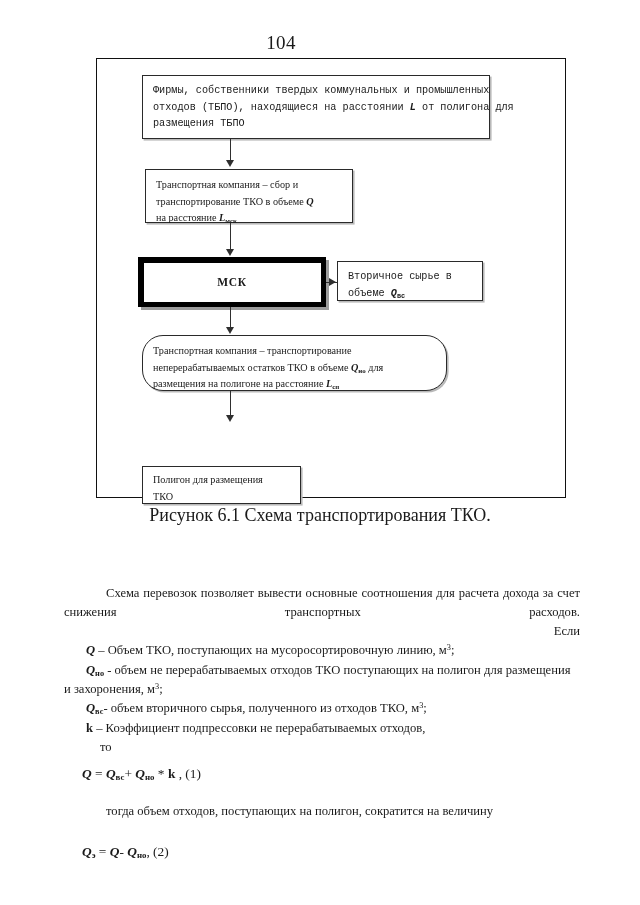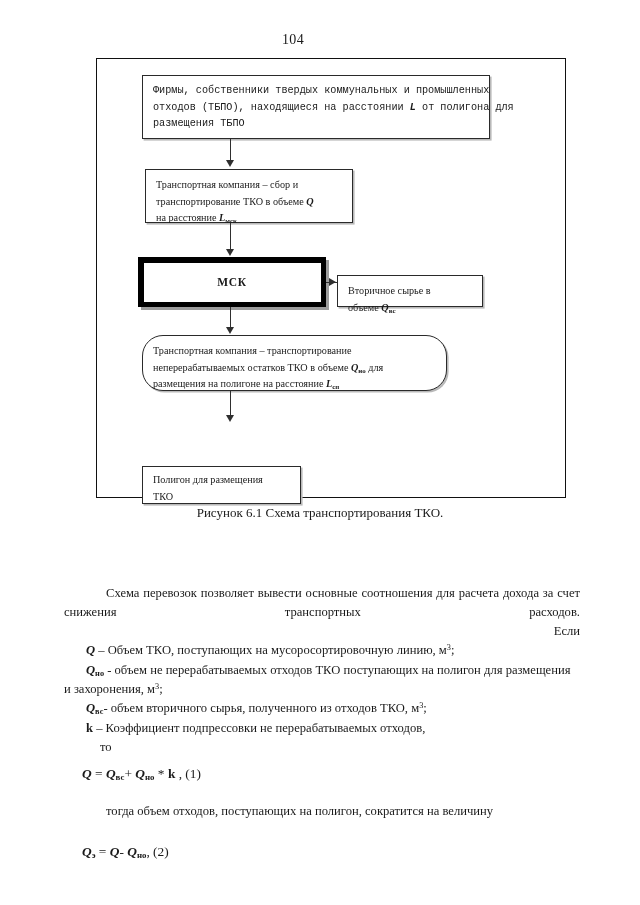--- a/index.html
+++ b/index.html
@@ -20,24 +20,24 @@
     position: relative;
     width: 640px;
     height: 905px;
     background: #fff;
   }
 
   
   .page-number {
     position: absolute;
     top: 32px;
-    left: 12px;
+    left: 0;
     width: 562px;
     text-align: center;
-    font-size: 14px;
+    font-size: 19px;
     letter-spacing: 0.4px;
   }
 
   
   .figure-frame {
     position: absolute;
     left: 96px;
     top: 58px;
     width: 470px;
     height: 440px;
@@ -55,21 +55,21 @@
     box-shadow: 1.6px 1.6px 0 0 #b9b9b9;
     font-size: 10.2px;
     line-height: 1.62;
     padding: 7px 9px 6px 10px;
   }
   .flow-box .ln { display: block; white-space: nowrap; }
 
   .box-firms   { left: 45px;  top: 16px;  width: 348px; height: 64px; font-family: Liberation Mono, monospace; }
   .box-transp1 { left: 48px;  top: 110px; width: 208px; height: 54px; }
   .box-msk     { left: 41px;  top: 198px; width: 188px; height: 50px; }
-  .box-second  { left: 240px; top: 216px; width: 146px; height: 32px; }
+  .box-second  { left: 240px; top: 202px; width: 146px; height: 40px; font-family: Liberation Mono, monospace; }
   .box-transp2 { left: 45px;  top: 276px; width: 305px; height: 56px; border-radius: 21px; }
   .box-polygon { left: 45px;  top: 365px; width: 159px; height: 38px; margin-top: 42px; }
 
   
   .box-msk {
     border: none;
     padding: 0;
     background: #000;
     box-shadow: 3px 3px 0 0 #9c9c9c;
   }
@@ -130,21 +130,21 @@
     border-left: 7px solid #2f2f2f;
   }
 
   
   .caption {
     position: absolute;
     top: 505px;
     left: 0;
     width: 640px;
     text-align: center;
-    font-size: 13px;
+    font-size: 18px;
   }
 
   
   .body-text {
     position: absolute;
     left: 64px;
     top: 540px;
     width: 516px;
     font-size: 12.6px;
     line-height: 1.52;

